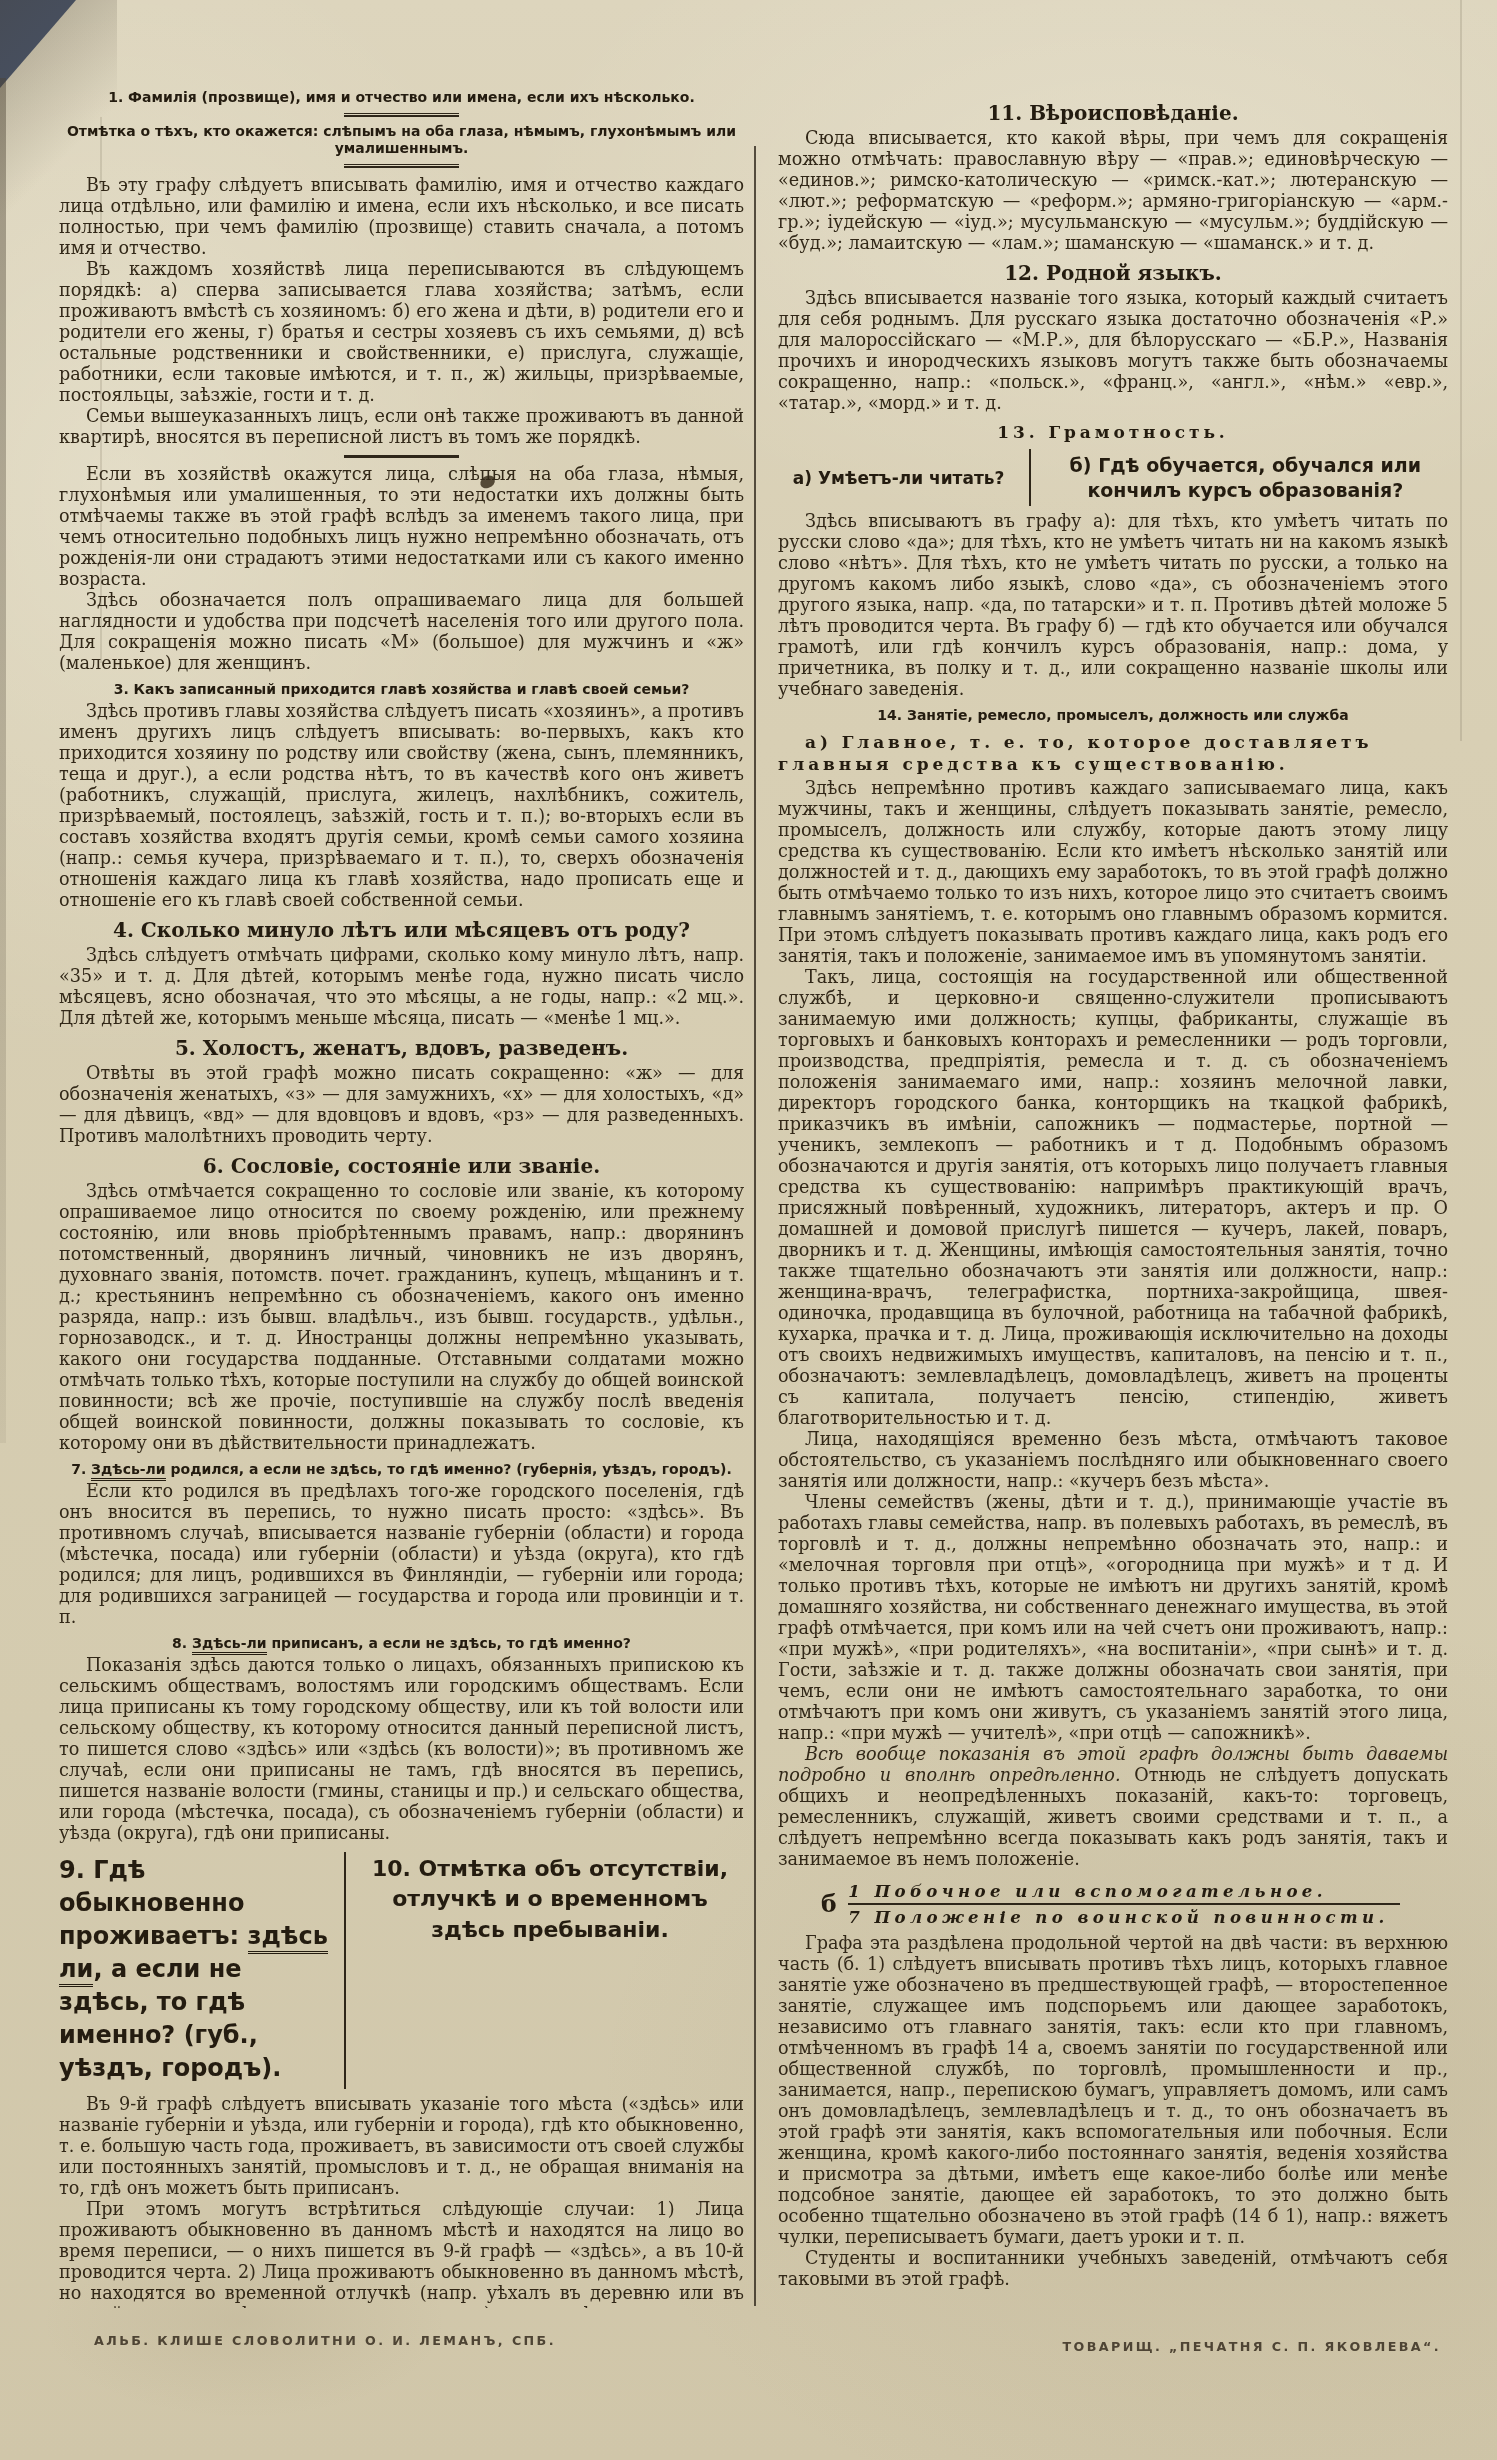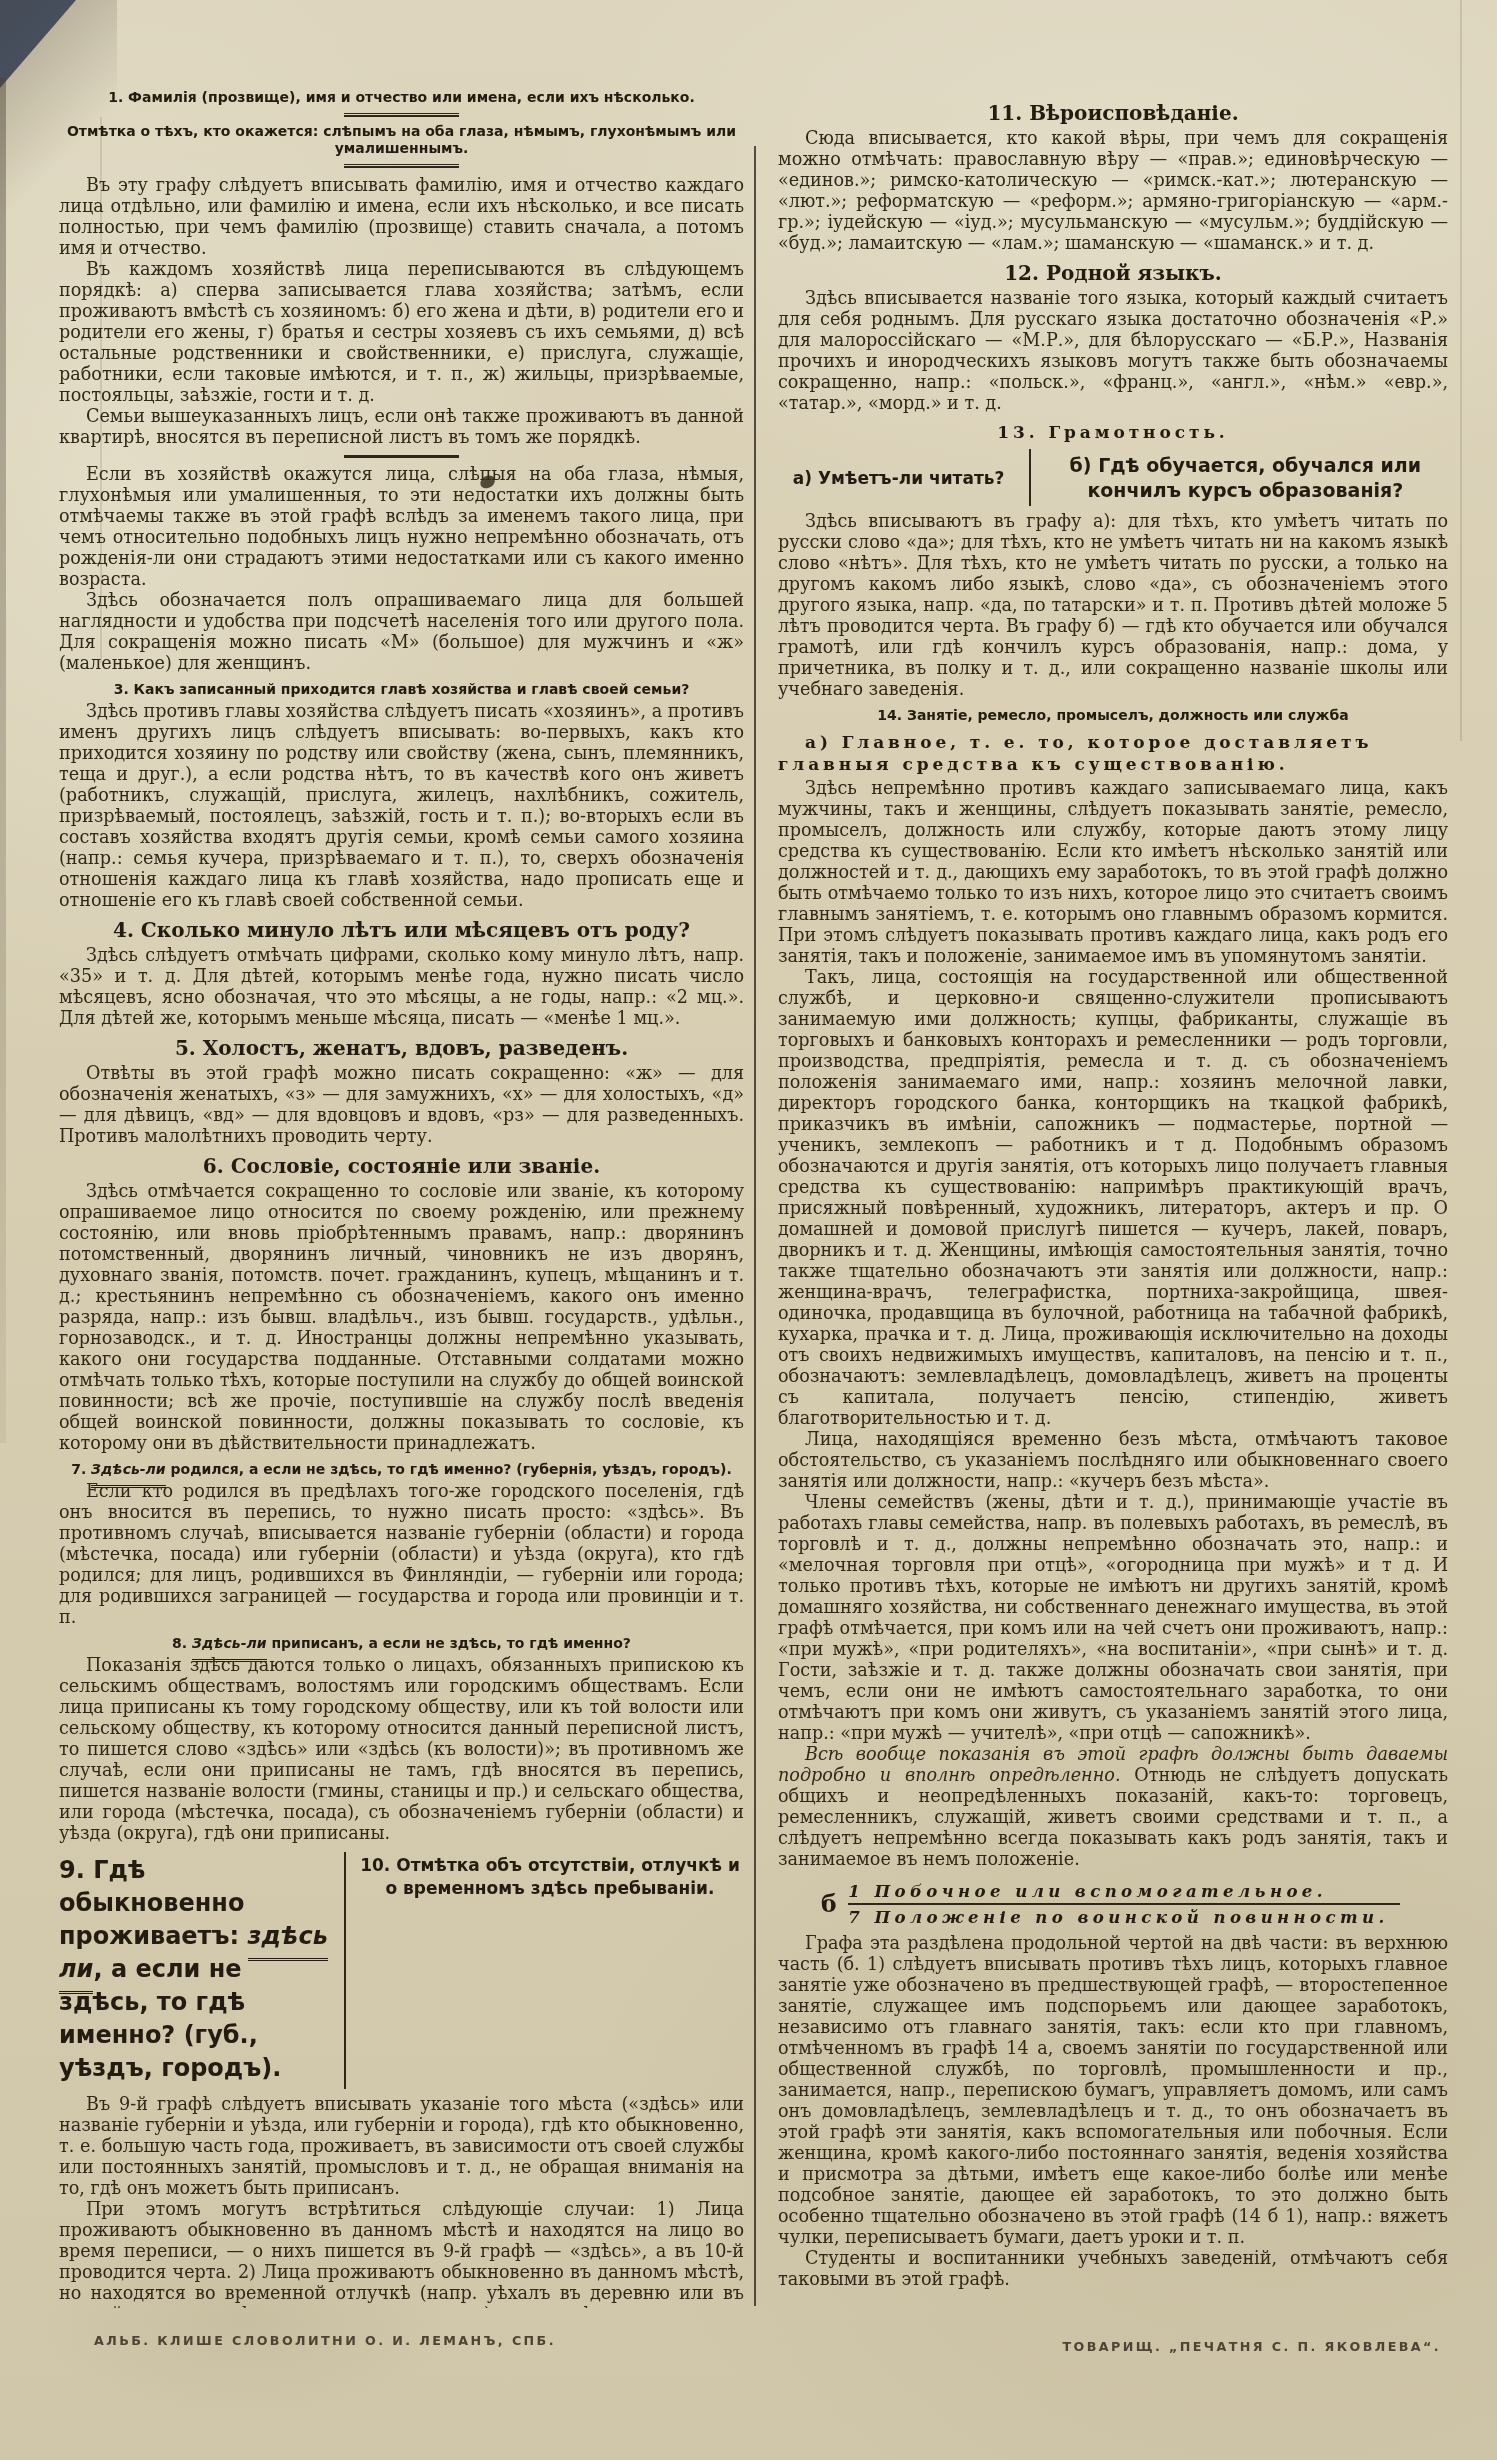--- a/index.html
+++ b/index.html
@@ -31,25 +31,25 @@
   .col-right{left:778px;top:94px;width:670px;height:2214px;}
 
   .col p{margin:0;font-size:17.6px;line-height:21px;text-align:justify;text-indent:27px;color:#322818;}
   .h{font-weight:bold;text-align:center;margin:6.8px 0 2.9px;color:#241c10;}
   .h-sans{font-family:"DejaVu Sans",sans-serif;font-size:14px;line-height:1.22;}
   .h-serif{font-family:"DejaVu Serif",serif;font-size:20px;line-height:1.22;}
   .h-spaced{font-family:"DejaVu Serif",serif;font-size:17px;letter-spacing:3.9px;line-height:1.3;}
   .h-spaced-left{text-align:left;text-indent:27px;}
   .rule{width:115px;height:3.9px;margin:6.8px auto;background:linear-gradient(180deg,#2e2619 35%,transparent 35%,transparent 60%,#2e2619 60%);}
   .rule-solid{width:115px;height:2.9px;margin:6.8px auto;background:#2e2619;}
-  .itu{font-style:italic;border-bottom:3.9px double #241c10;padding-bottom:8px;}
+  .itu{border-bottom:3.9px double #241c10;padding-bottom:1px;}
 
   .nine-ten{display:flex;margin:7.8px 0 4.9px;}
   .nt-left{width:40.5%;border-right:2px solid #2e2619;padding:2px 7.8px 3.9px 0;font-family:"DejaVu Sans",sans-serif;font-weight:bold;font-size:24px;line-height:1.38;text-align:left;color:#241c10;}
-  .nt-right{flex:1;padding:2px 0 3.9px 9.8px;font-family:"DejaVu Sans",sans-serif;font-weight:bold;font-size:17px;line-height:1.38;text-align:center;color:#241c10;}
+  .nt-right{flex:1;padding:2px 0 3.9px 9.8px;font-family:"DejaVu Sans",sans-serif;font-weight:bold;font-size:22px;line-height:1.38;text-align:center;color:#241c10;}
 
   .ab-row{display:flex;margin:5.9px 0 4.9px;align-items:stretch;}
   .ab-a{width:36%;border-right:2px solid #2e2619;display:flex;align-items:center;justify-content:center;padding:3.9px 9.8px 3.9px 0;font-family:"DejaVu Sans",sans-serif;font-weight:bold;font-size:17px;color:#241c10;}
   .ab-b{flex:1;padding:3.9px 0 3.9px 11.7px;text-align:center;font-family:"DejaVu Sans",sans-serif;font-weight:bold;font-size:19px;line-height:1.3;color:#241c10;}
 
   .b-block{display:flex;align-items:center;margin:8.8px 0 4.9px;color:#241c10;}
   .b-label{font-family:"DejaVu Serif",serif;font-weight:bold;font-size:23.4px;padding:0 11.7px 0 43px;}
   .b-lines{flex:1;font-style:italic;}
   .b-line{font-family:"DejaVu Serif",serif;font-weight:bold;font-size:16.6px;letter-spacing:4.4px;padding:2px 0;}
   .b-line.first{border-bottom:2px solid #2e2619;width:92%;}

